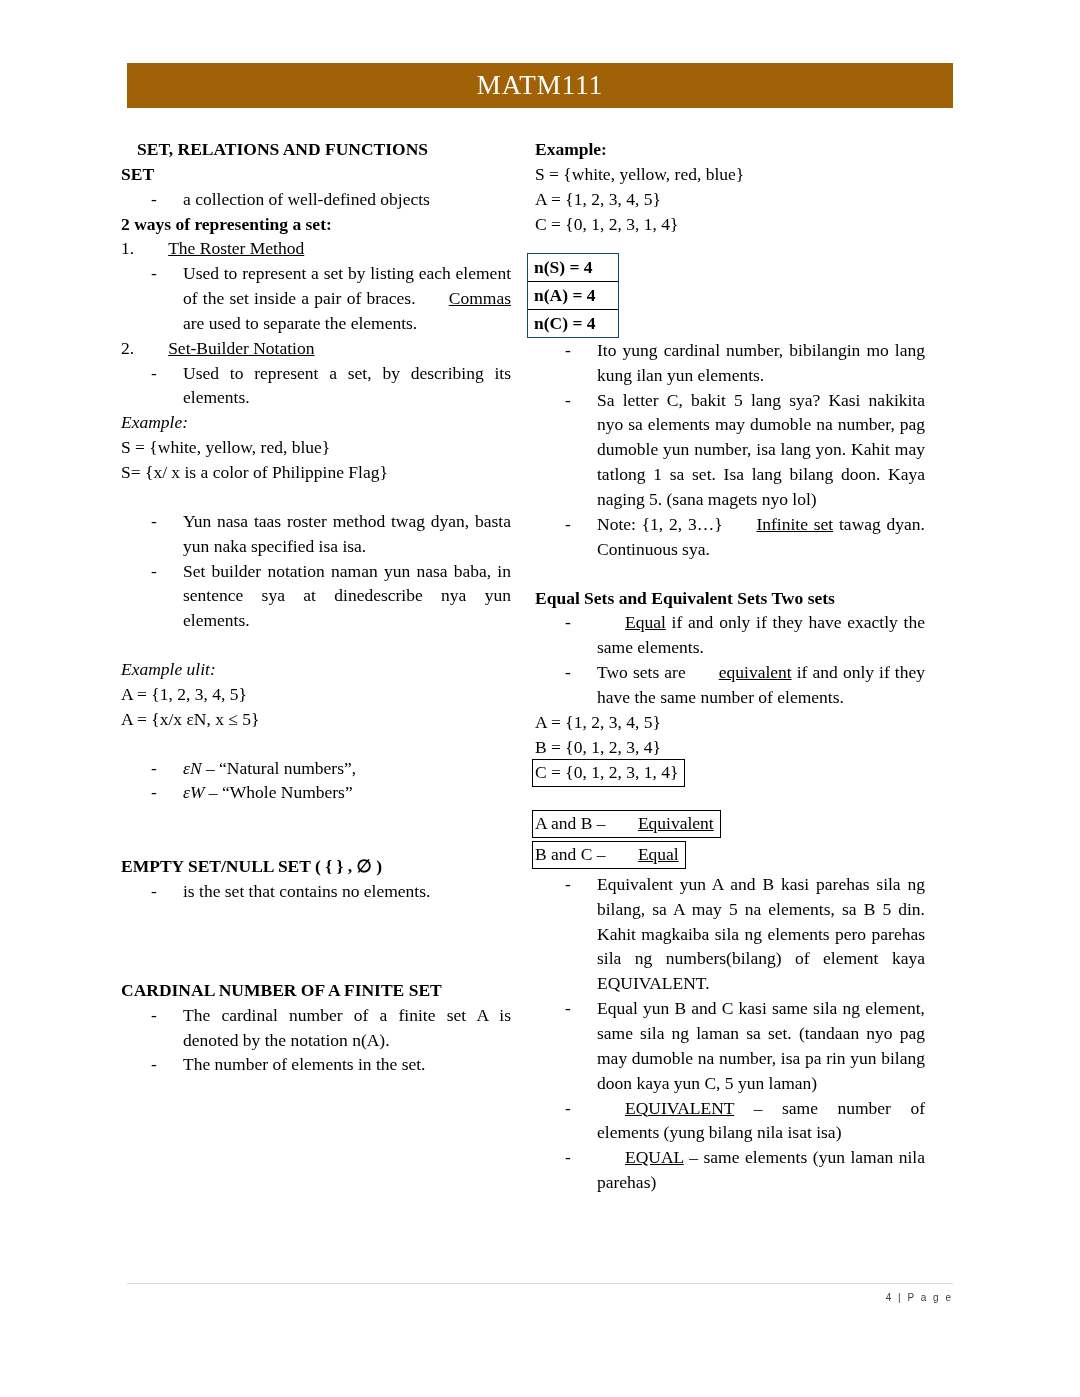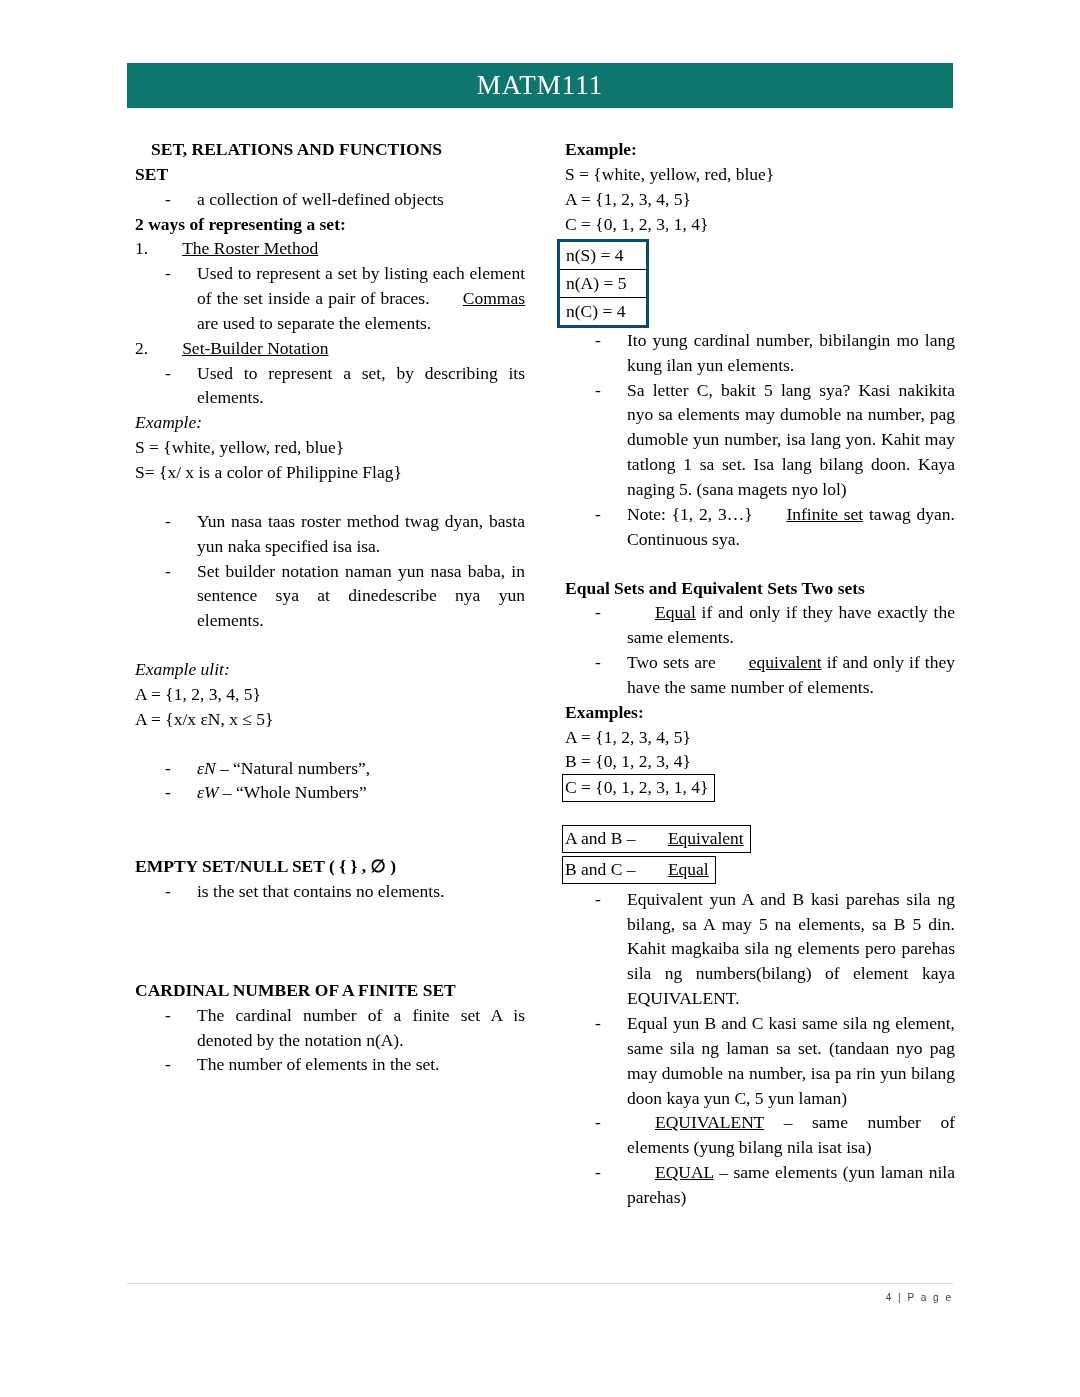--- a/index.html
+++ b/index.html
@@ -3,36 +3,36 @@
 <meta charset="utf-8">
 <style>
   * { margin:0; padding:0; box-sizing:border-box; }
   html,body { background:#ffffff; }
   body {
     width:1080px; height:1397px; position:relative; overflow:hidden;
     font-family:"Liberation Serif", serif; font-size:17.5px; line-height:1.42; color:#000;
   }
   .banner {
     position:absolute; left:127px; top:63px; width:826px; height:45px;
-    background:#0f766e; display:flex; align-items:center; justify-content:center;
+    background:#a16207; display:flex; align-items:center; justify-content:center;
   }
   .banner-title { color:#ffffff; font-size:27px; letter-spacing:1px; }
-  .content { position:absolute; left:135px; top:137px; width:826px; display:flex; gap:40px; }
+  .content { position:absolute; left:121px; top:137px; width:826px; display:flex; gap:24px; }
   .col { width:390px; }
   .b { font-weight:bold; }
   .i { font-style:italic; }
   .u { text-decoration:underline;margin-left:28px; }
   .title-center { font-weight:bold; padding-left:16px; }
   .narrow { max-width:352px; }
   .bullet { position:relative; padding-left:62px; text-align:justify; }
   .bullet::before { content:"-"; position:absolute; left:30px; }
   .numbered .num { margin-right:6px; }
   .gap1 { height:24px; } .gap2 { height:49px; } .gap3 { height:74px; }
   .gap-sm { height:20px; }
-  .nbox { display:inline-block; border:3px solid #0c4a6e; margin-left:-8px; margin-top:3px; min-width:92px; }
+  .nbox { display:inline-block; border:1px solid #0c4a6e; margin-left:-8px; margin-top:17px; min-width:92px;font-weight:bold; }
   .nbox-line { padding:1px 14px 1px 6px; }
   .nbox-line + .nbox-line { border-top:1px solid #000; }
   .boxed { display:inline-block; border:1px solid #000; padding:0 6px 1px 2px; margin-left:-3px; }
   .boxrow { margin-bottom:3px; }
   .footer-line { position:absolute; left:127px; top:1283px; width:826px; border-top:1px solid #d9d9d9; }
   .footer-text {
     position:absolute; right:127px; top:1291px;
     font-family:"Liberation Sans", sans-serif; font-size:10px; color:#3d3d3d; letter-spacing:2px;
   }
 </style>
@@ -92,35 +92,34 @@
     </section>
 
     <section class="col">
       <div class="b">Example:</div>
       <div>S = {white, yellow, red, blue}</div>
       <div>A = {1, 2, 3, 4, 5}</div>
       <div>C = {0, 1, 2, 3, 1, 4}</div>
 
       <div class="nbox">
         <div class="nbox-line">n(S) = 4</div>
-        <div class="nbox-line">n(A) = 5</div>
+        <div class="nbox-line">n(A) = 4</div>
         <div class="nbox-line">n(C) = 4</div>
       </div>
 
       <div class="bullet">Ito yung cardinal number, bibilangin mo lang kung ilan yun elements.</div>
       <div class="bullet">Sa letter C, bakit 5 lang sya? Kasi nakikita nyo sa elements may dumoble na number, pag dumoble yun number, isa lang yon. Kahit may tatlong 1 sa set. Isa lang bilang doon. Kaya naging 5. (sana magets nyo lol)</div>
       <div class="bullet"><span>Note: {1, 2, 3…} </span><span class="u">Infinite set</span><span> tawag dyan. Continuous sya.</span></div>
 
       <div class="gap1"></div>
 
       <div class="b">Equal Sets and Equivalent Sets Two sets</div>
       <div class="bullet"><span class="u">Equal</span><span> if and only if they have exactly the same elements.</span></div>
       <div class="bullet"><span>Two sets are </span><span class="u">equivalent</span><span> if and only if they have the same number of elements.</span></div>
 
-      <div class="b">Examples:</div>
       <div>A = {1, 2, 3, 4, 5}</div>
       <div>B = {0, 1, 2, 3, 4}</div>
       <div class="boxrow"><span class="boxed">C = {0, 1, 2, 3, 1, 4}</span></div>
 
       <div class="gap-sm"></div>
 
       <div class="boxrow"><span class="boxed"><span>A and B – </span><span class="u">Equivalent</span></span></div>
       <div class="boxrow"><span class="boxed"><span>B and C – </span><span class="u">Equal</span></span></div>
 
       <div class="bullet">Equivalent yun A and B kasi parehas sila ng bilang, sa A may 5 na elements, sa B 5 din. Kahit magkaiba sila ng elements pero parehas sila ng numbers(bilang) of element kaya EQUIVALENT.</div>

